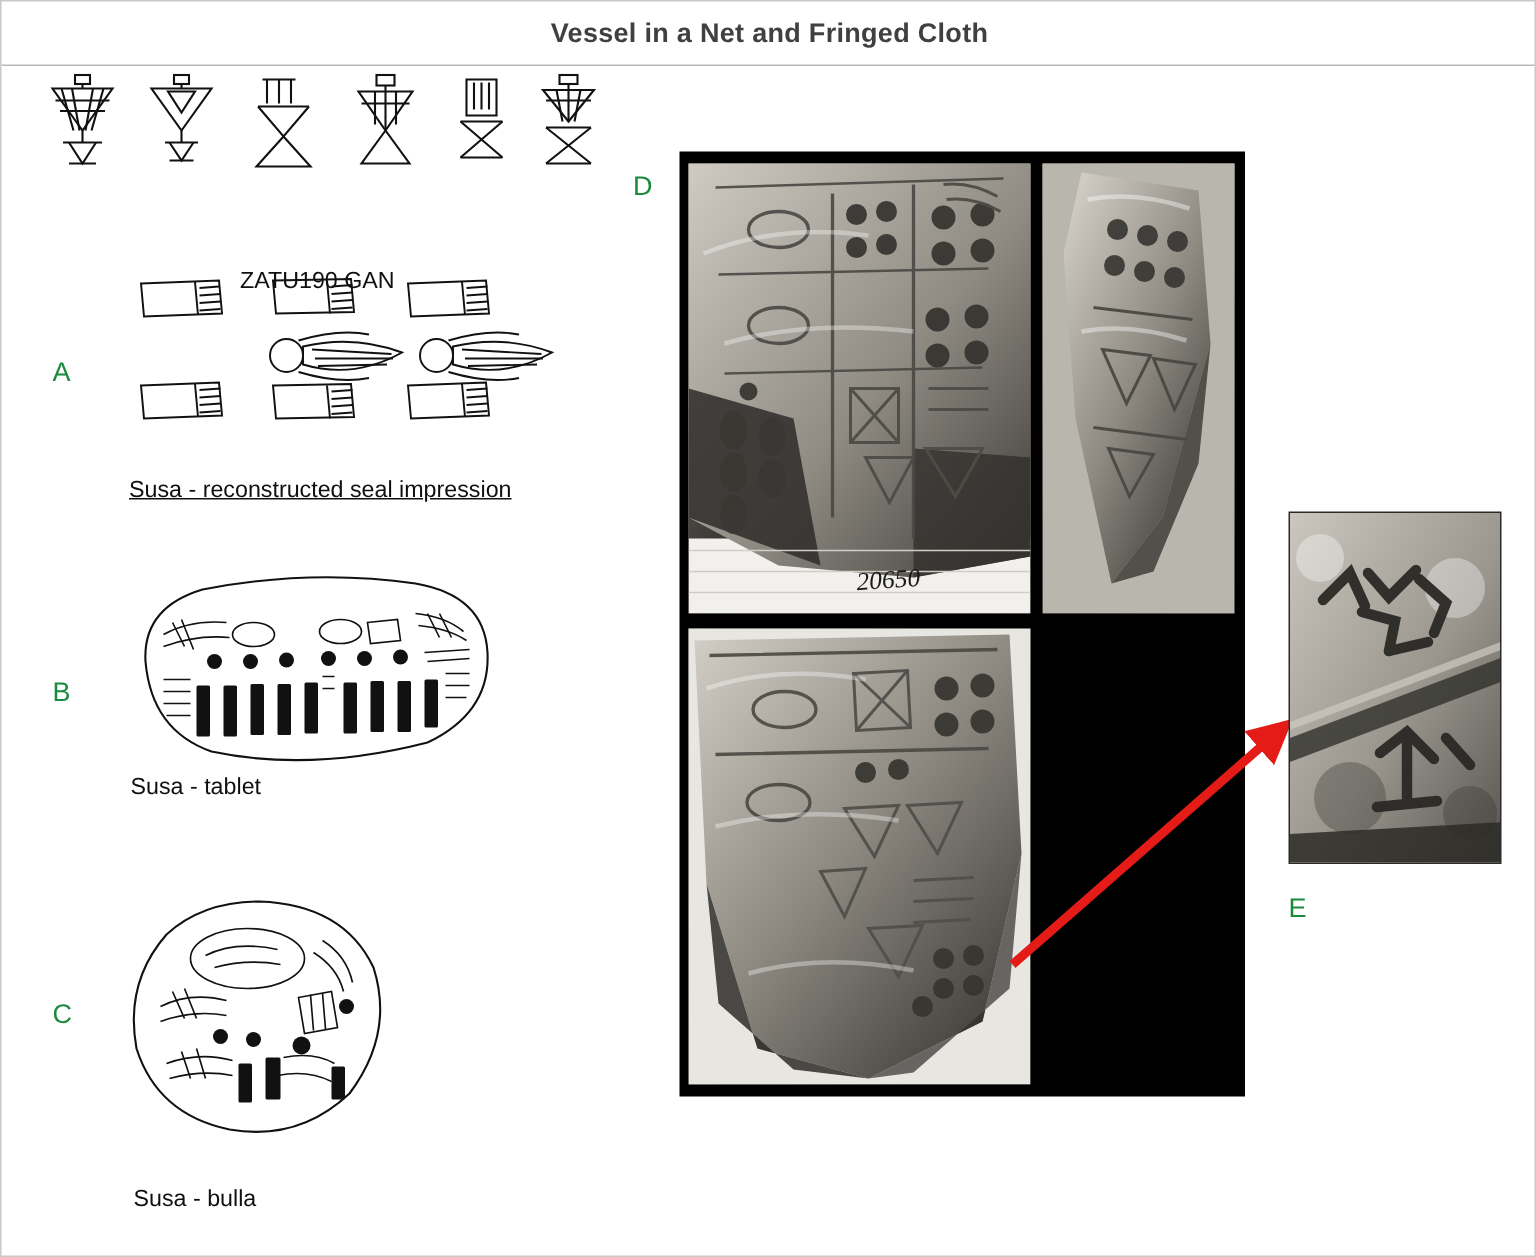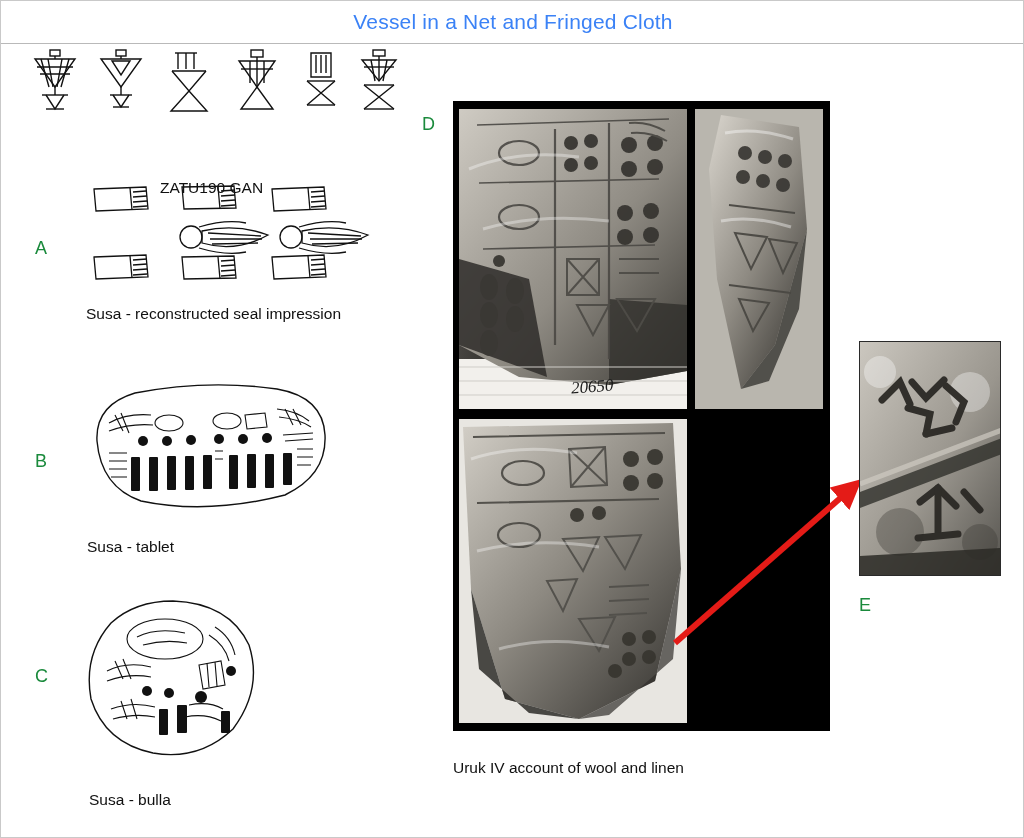--- a/index.html
+++ b/index.html
@@ -18,23 +18,23 @@
   }
   
   #title-bar {
     position: absolute;
     left: 0; top: 0;
     width: 1024px; height: 43px;
     border-bottom: 1px solid #b9b9b9;
     display: flex; align-items: center; justify-content: center;
   }
   #title-text {
-    font-size: 21px;
-    font-weight: normal;
-    color: #3b82f6;
+    font-size: 18px;
+    font-weight: bold;
+    color: #404040;
     letter-spacing: 0.2px;
   }
   
   .panel-letter {
     position: absolute;
     color: #1a8a3c;
     font-size: 18px;
     font-weight: normal;
   }
   .caption {
@@ -267,21 +267,21 @@
         </g>
         <g>
           <path d="M186 74 L238 72 L240 94 L188 96 Z"></path>
           <path d="M222 73 L224 95"></path>
           <path d="M225 77 L239 76 M225 82 L239 81 M225 87 L239 86 M225 92 L239 91"></path>
         </g>
       </g>
     </svg>
   </div>
 
-  <div class="caption" style="left:85px; top:303px; width:330px;">
+  <div class="caption" style="left:85px; top:316px; width:330px;text-decoration:underline;">
     <div>Susa - reconstructed seal impression</div>
   </div>
 
   <div class="panel-letter" style="left:34px; top:450px;">B</div>
 
   <div class="drawing" style="left:86px; top:378px; width:248px; height:135px;">
     <svg viewBox="0 0 248 135" width="248" height="135" aria-hidden="true">
       <g fill="none" stroke="#111" stroke-width="1.4">
         <path d="M10 62 Q8 26 48 14 Q120 0 190 10 Q236 18 238 56 Q240 96 198 116 Q120 136 54 122 Q14 108 10 62 Z"></path>
       </g>
@@ -319,21 +319,21 @@
         <rect x="196" y="74" width="9" height="32" rx="1"></rect>
       </g>
       <g fill="none" stroke="#111" stroke-width="1.1">
         <path d="M22 74 L40 74 M22 82 L40 82 M22 90 L40 90 M24 98 L40 98"></path>
         <path d="M128 72 L136 72 M128 80 L136 80"></path>
         <path d="M210 70 L226 70 M210 78 L226 78 M210 86 L224 86"></path>
       </g>
     </svg>
   </div>
 
-  <div class="caption" style="left:86px; top:536px;">Susa - tablet</div>
+  <div class="caption" style="left:86px; top:514px;">Susa - tablet</div>
 
   <div class="panel-letter" style="left:34px; top:665px;">C</div>
 
   <div class="drawing" style="left:80px; top:596px; width:184px; height:164px;">
     <svg viewBox="0 0 184 164" width="184" height="164" aria-hidden="true">
       <g fill="none" stroke="#111" stroke-width="1.4">
         <path d="M92 4 Q148 6 168 48 Q182 92 152 132 Q118 164 72 156 Q24 146 10 102 Q2 58 30 26 Q54 4 92 4 Z"></path>
       </g>
       <g fill="none" stroke="#111" stroke-width="1.1">
         <ellipse cx="84" cy="42" rx="38" ry="20"></ellipse>
@@ -516,21 +516,20 @@
         </g>
         <g stroke="rgba(255,255,255,0.35)" stroke-width="3" fill="none">
           <path d="M12 40 Q60 24 118 34"></path>
           <path d="M18 132 Q74 118 140 128"></path>
           <path d="M40 230 Q90 216 150 228"></path>
         </g>
       </svg>
     </div>
   </div>
 
-  <div class="caption" style="left:452px; top:757px;">Uruk IV account of wool and linen</div>
 
   <svg id="arrow-svg" viewBox="0 0 210 185" aria-hidden="true">
     <defs>
       <marker id="arrowhead" markerWidth="5" markerHeight="5" refX="3" refY="2.5" orient="auto">
         <path d="M0 0 L5 2.5 L0 5 Z" fill="#e41b17"></path>
       </marker>
     </defs>
     <line x1="14" y1="172" x2="192" y2="16" stroke="#e41b17" stroke-width="6" marker-end="url(#arrowhead)"></line>
   </svg>
 

